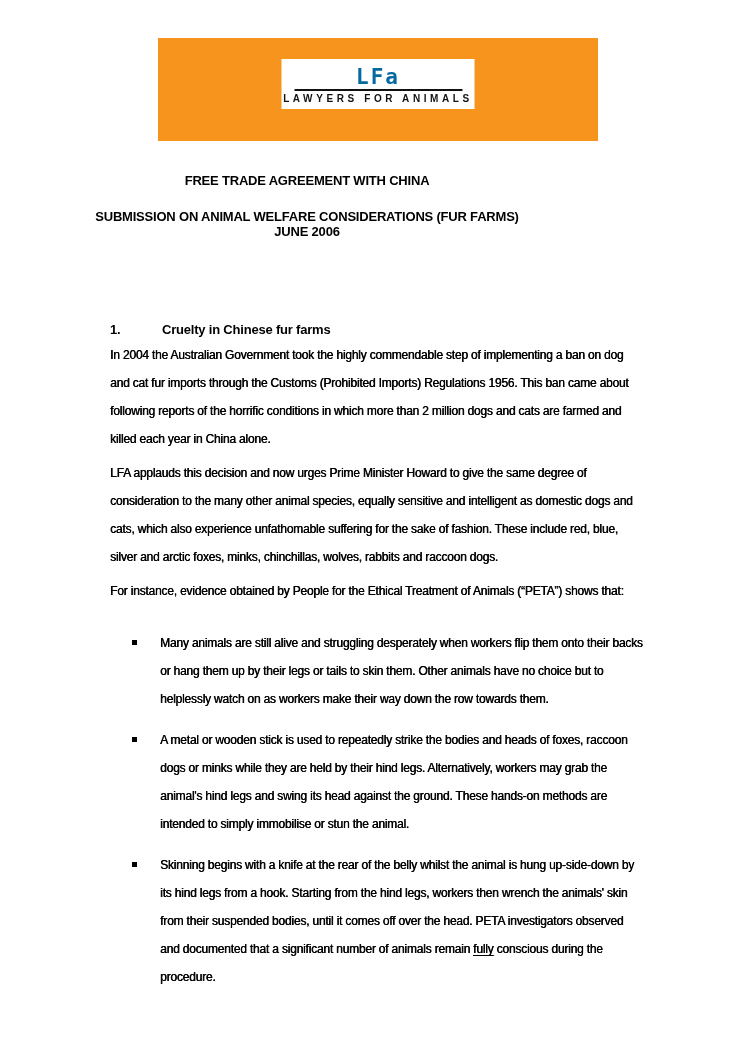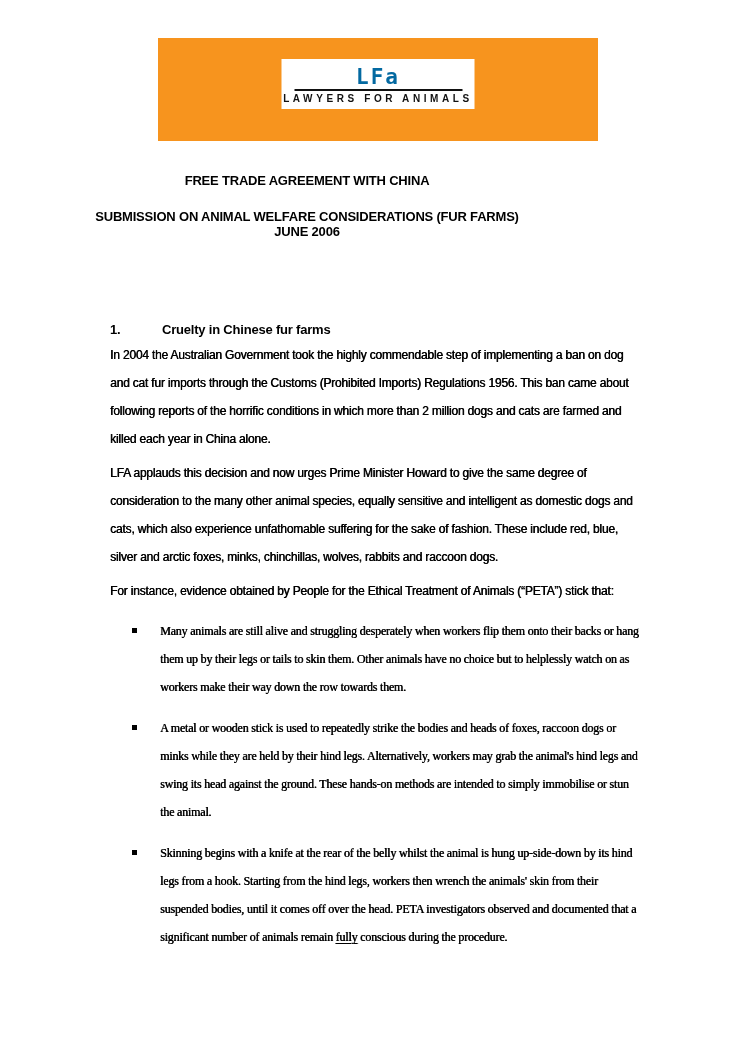--- a/index.html
+++ b/index.html
@@ -98,22 +98,21 @@
     font-size: 12px;
     font-weight: normal;
     letter-spacing: -0.2px;
     line-height: 28px;
     text-shadow: 0.45px 0 0 #000000; 
   }
   .body-text p { margin: 0 0 6px 0; }
   .body-text p.lead-in { margin-bottom: 10px; }
   .bullet-list {
     list-style: none;
-    margin-top: 12px;
-    font-family: Liberation Serif, serif;
+    margin-top: 24px;
   }
   .bullet-list li {
     display: flex;
     margin-bottom: 13px;
   }
   .bullet-marker {
     flex: none;
     width: 5px;
     height: 5px;
     background: #000000;
@@ -141,21 +140,21 @@
     <div class="doc-date">JUNE 2006</div>
   </div>
 
   <div class="section-heading">
     <span class="sec-num">1.</span><span class="sec-title">Cruelty in Chinese fur farms</span>
   </div>
 
   <div class="body-text">
     <p>In 2004 the Australian Government took the highly commendable step of implementing a ban on dog and cat fur imports through the Customs (Prohibited Imports) Regulations 1956. This ban came about following reports of the horrific conditions in which more than 2 million dogs and cats are farmed and killed each year in China alone.</p>
     <p>LFA applauds this decision and now urges Prime Minister Howard to give the same degree of consideration to the many other animal species, equally sensitive and intelligent as domestic dogs and cats, which also experience unfathomable suffering for the sake of fashion. These include red, blue, silver and arctic foxes, minks, chinchillas, wolves, rabbits and raccoon dogs.</p>
-    <p class="lead-in">For instance, evidence obtained by People for the Ethical Treatment of Animals (“PETA”) stick that:</p>
+    <p class="lead-in">For instance, evidence obtained by People for the Ethical Treatment of Animals (“PETA”) shows that:</p>
 
     <ul class="bullet-list">
       <li>
         <span class="bullet-marker"></span>
         <span class="bullet-body">Many animals are still alive and struggling desperately when workers flip them onto their backs or hang them up by their legs or tails to skin them.  Other animals have no choice but to helplessly watch on as workers make their way down the row towards them.</span>
       </li>
       <li>
         <span class="bullet-marker"></span>
         <span class="bullet-body">A metal or wooden stick is used to repeatedly strike the bodies and heads of foxes, raccoon dogs or minks while they are held by their hind legs. Alternatively, workers may grab the animal's hind legs and swing its head against the ground. These hands-on methods are intended to simply immobilise or stun the animal.</span>
       </li>

